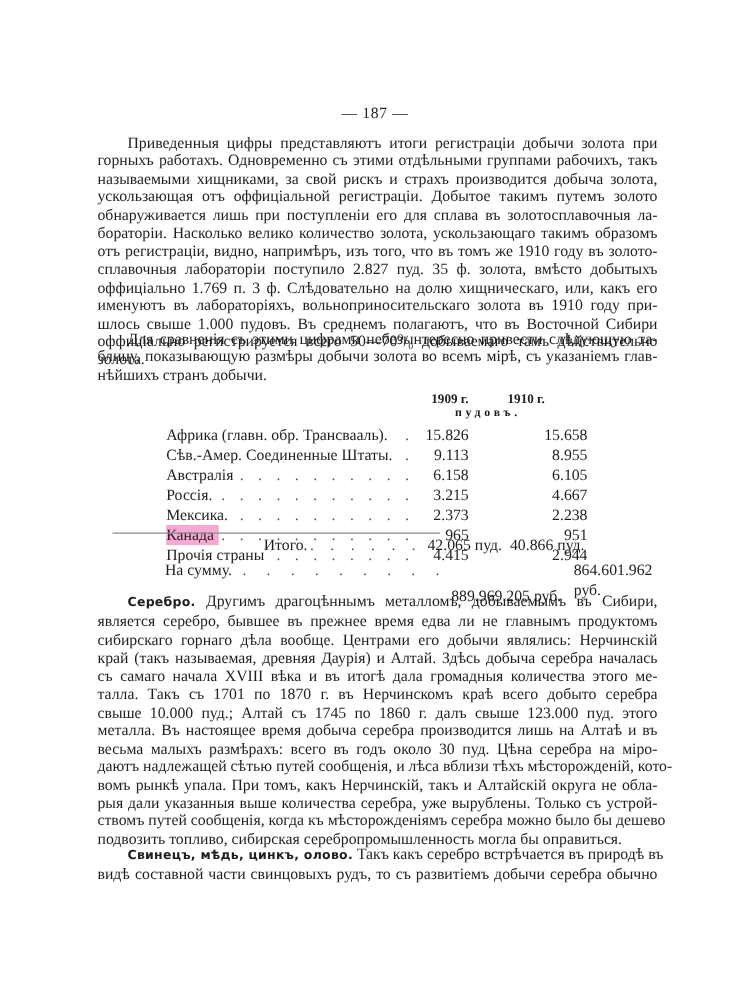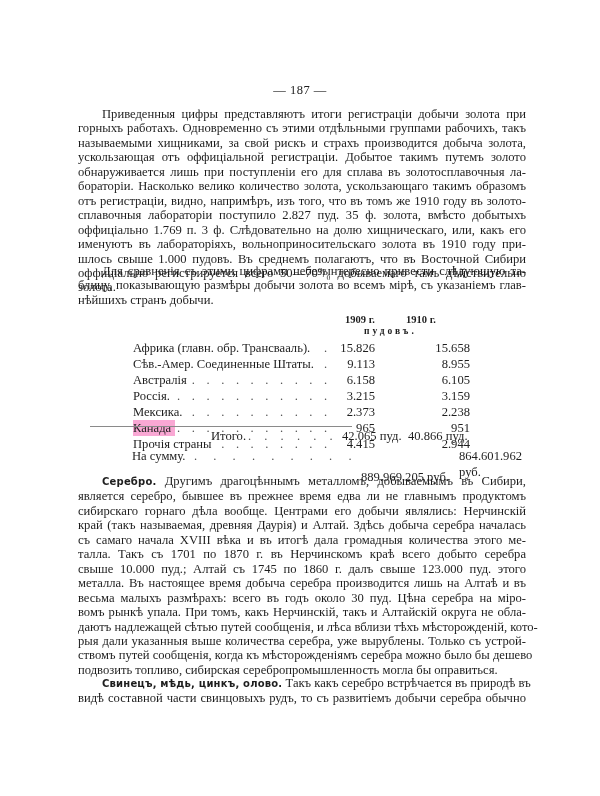--- a/index.html
+++ b/index.html
@@ -95,21 +95,21 @@
   <div class="row">
     <span class="dots">. . . . . . . . . . . . . . . . . . . . . . . . . . . .</span>
     <span class="name" style="background:#fff;padding-right:4px;">Австралія</span>
     <span class="v1">6.158</span>
     <span class="v2">6.105</span>
   </div>
   <div class="row">
     <span class="dots">. . . . . . . . . . . . . . . . . . . . . . . . . . . .</span>
     <span class="name" style="background:#fff;padding-right:4px;">Россія.</span>
     <span class="v1">3.215</span>
-    <span class="v2">3.159</span>
+    <span class="v2">4.667</span>
   </div>
   <div class="row">
     <span class="dots">. . . . . . . . . . . . . . . . . . . . . . . . . . . .</span>
     <span class="name" style="background:#fff;padding-right:4px;">Мексика.</span>
     <span class="v1">2.373</span>
     <span class="v2">2.238</span>
   </div>
   <div class="row">
     <span class="dots">. . . . . . . . . . . . . . . . . . . . . . . . . . . .</span>
     <span class="name" style="background:#f9a8d4;padding-right:4px;">Канада</span>
@@ -143,22 +143,22 @@
 <div class="block" style="top:474px;">
   <span class="line first"><span class="lead">Серебро.</span> <span>Другимъ драгоцѣннымъ металломъ, добываемымъ въ Сибири,</span></span>
   <span class="line">является серебро, бывшее въ прежнее время едва ли не главнымъ продуктомъ</span>
   <span class="line">сибирскаго горнаго дѣла вообще. Центрами его добычи являлись: Нерчинскій</span>
   <span class="line">край (такъ называемая, древняя Даурія) и Алтай. Здѣсь добыча серебра началась</span>
   <span class="line">съ самаго начала XVIII вѣка и въ итогѣ дала громадныя количества этого ме-</span>
   <span class="line">талла. Такъ съ 1701 по 1870 г. въ Нерчинскомъ краѣ всего добыто серебра</span>
   <span class="line">свыше 10.000 пуд.; Алтай съ 1745 по 1860 г. далъ свыше 123.000 пуд. этого</span>
   <span class="line">металла. Въ настоящее время добыча серебра производится лишь на Алтаѣ и въ</span>
   <span class="line">весьма малыхъ размѣрахъ: всего въ годъ около 30 пуд. Цѣна серебра на міро-</span>
+  <span class="line">даютъ надлежащей сѣтью путей сообщенія, и лѣса вблизи тѣхъ мѣсторожденій, кото-</span>
   <span class="line">вомъ рынкѣ упала. При томъ, какъ Нерчинскій, такъ и Алтайскій округа не обла-</span>
-  <span class="line">даютъ надлежащей сѣтью путей сообщенія, и лѣса вблизи тѣхъ мѣсторожденій, кото-</span>
   <span class="line">рыя дали указанныя выше количества серебра, уже вырублены. Только съ устрой-</span>
   <span class="line">ствомъ путей сообщенія, когда къ мѣсторожденіямъ серебра можно было бы дешево</span>
   <span class="line last">подвозить топливо, сибирская серебропромышленность могла бы оправиться.</span>
 </div>
 
 <div class="block" style="top:676px;">
   <span class="line first"><span class="lead">Свинецъ, мѣдь, цинкъ, олово.</span> <span>Такъ какъ серебро встрѣчается въ природѣ въ</span></span>
   <span class="line">видѣ составной части свинцовыхъ рудъ, то съ развитіемъ добычи серебра обычно</span>
 </div>
 

